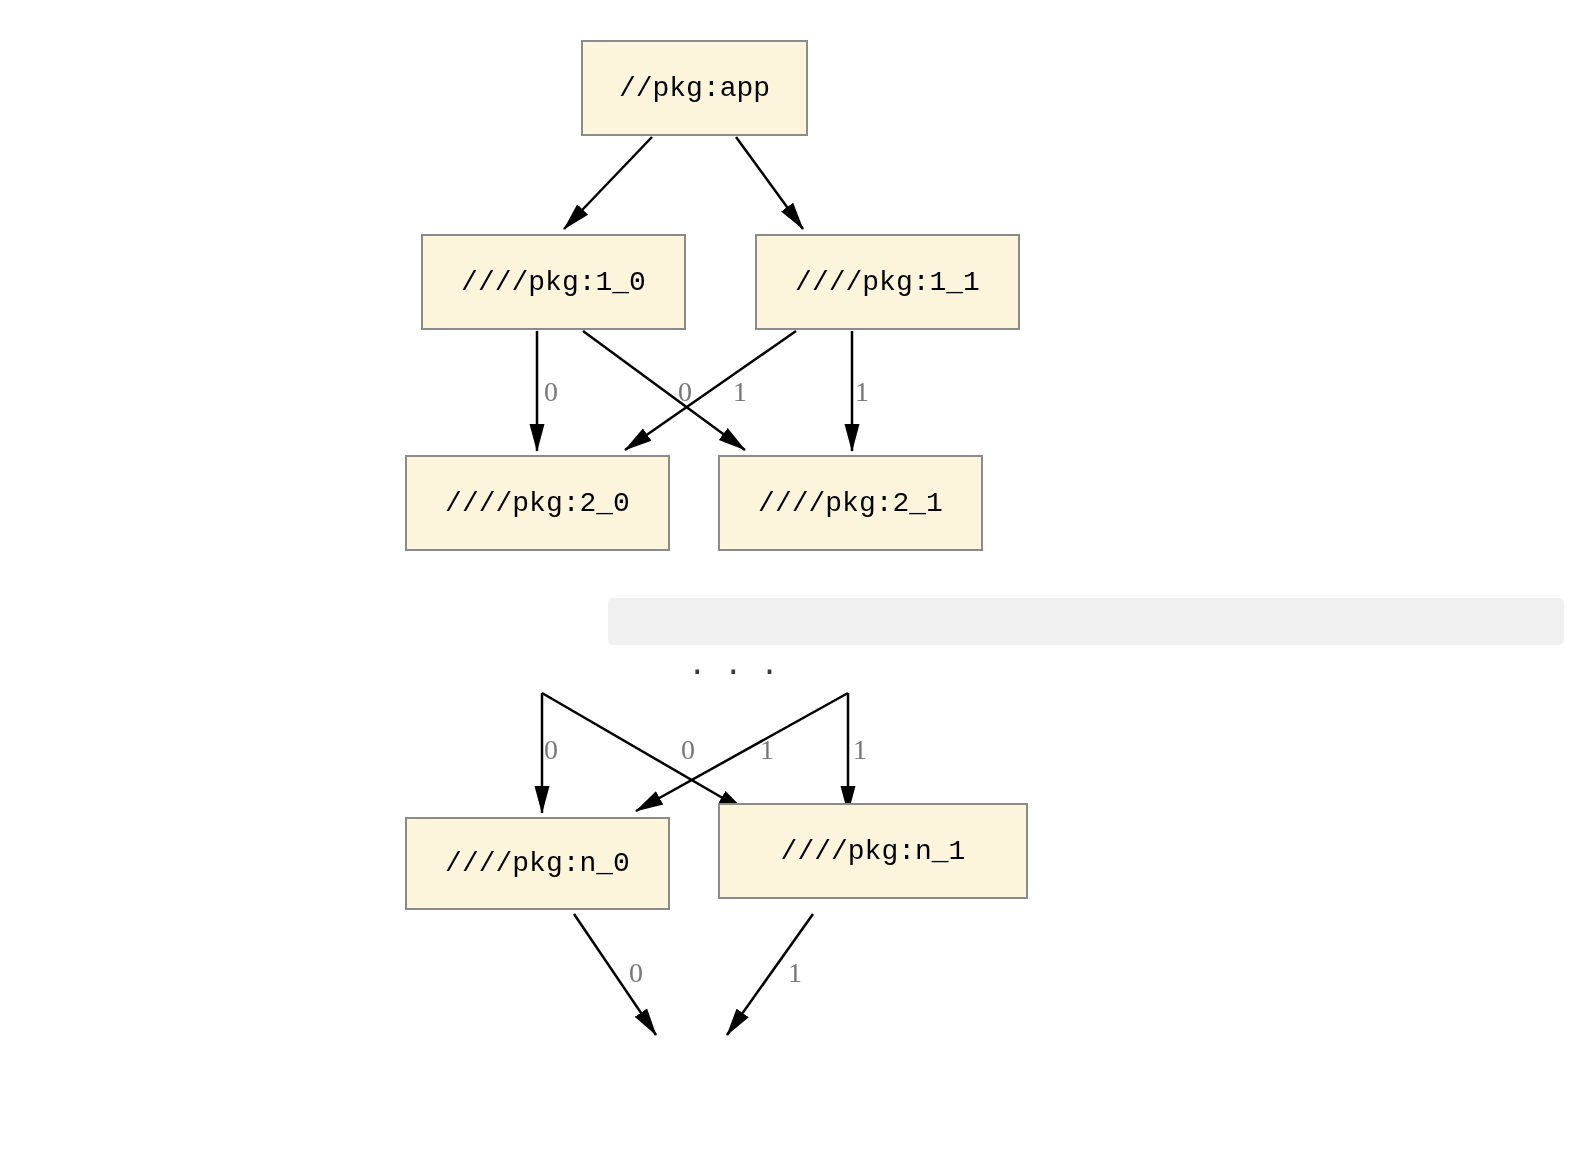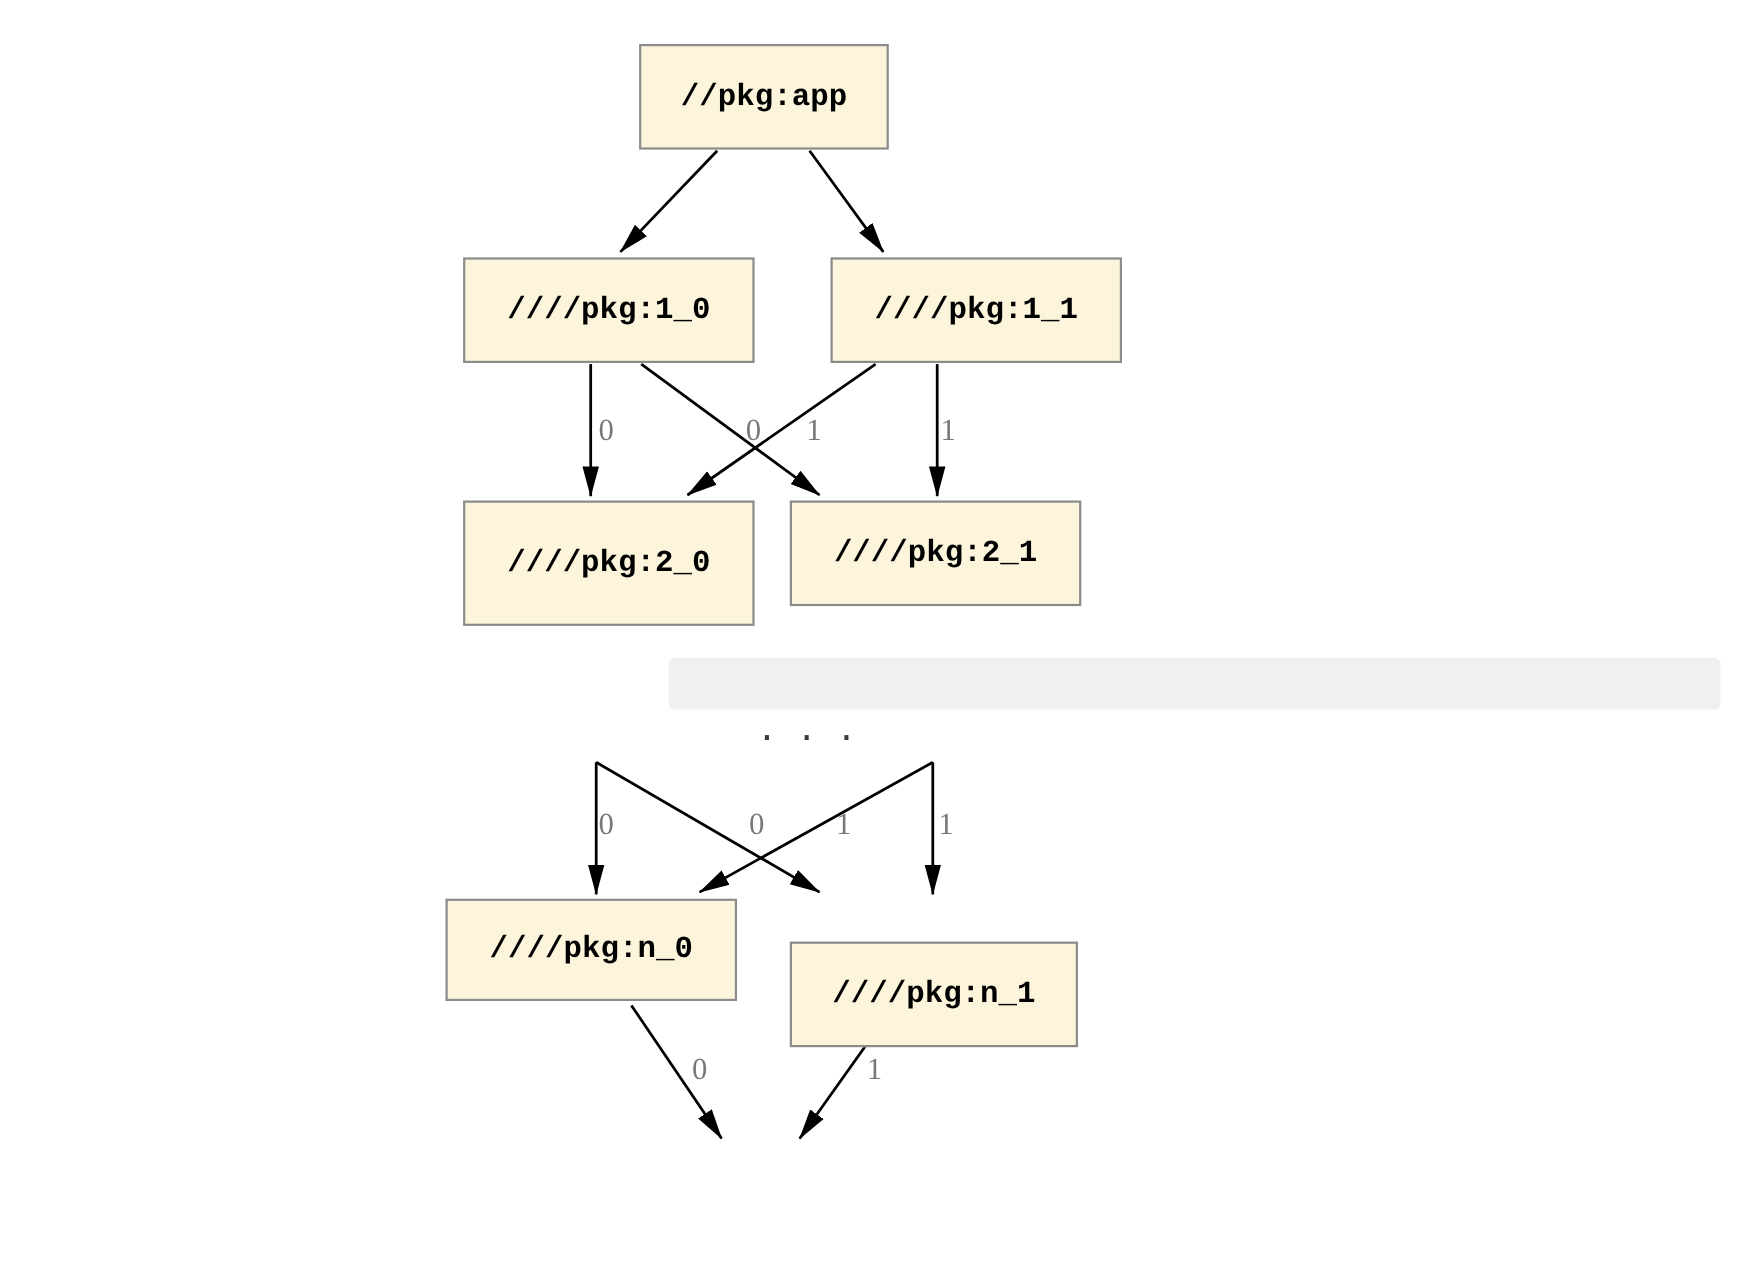--- a/index.html
+++ b/index.html
@@ -22,21 +22,21 @@
   .edges{position:absolute;left:0;top:0;width:1592px;height:1162px;}
   .edge{stroke:var(--edge-color);stroke-width:2.5;fill:none;}
   .arrowhead-shape{fill:var(--edge-color);}
   .node{
     position:absolute;
     box-sizing:border-box;
     background:var(--node-fill);
     border:2.5px solid var(--node-border);
     display:flex;align-items:center;justify-content:center;
     font-family:"Liberation Mono", monospace;
-    font-weight:bold;
+    font-weight:normal;
     font-size:28px;
     color:var(--node-text);
     white-space:pre;
   }
   .edge-label{
     position:absolute;
     transform:translate(-50%,-50%);
     font-family:"Liberation Serif", serif;
     font-size:28px;
     color:var(--edge-label-color);
@@ -86,37 +86,37 @@
   </div>
 
   <div class="node" style="left:405px;top:234px;width:265px;height:96px;margin-left:16px;">
     <span>////pkg:1_0</span>
   </div>
 
   <div class="node" style="left:718px;top:234px;width:265px;height:96px;margin-left:37px;">
     <span>////pkg:1_1</span>
   </div>
 
-  <div class="node" style="left:405px;top:455px;width:265px;height:114px;margin-left:16px;">
+  <div class="node" style="left:405px;top:455px;width:265px;height:96px;">
     <span>////pkg:2_0</span>
   </div>
 
   <div class="node" style="left:718px;top:455px;width:265px;height:96px;justify-content:center;">
     <span>////pkg:2_1</span>
   </div>
 
   <div class="ellipsis-bar">
     <span>. . .</span>
   </div>
 
   <div class="node" style="left:405px;top:817px;width:265px;height:93px;">
     <span>////pkg:n_0</span>
   </div>
 
-  <div class="node" style="left:718px;top:856px;width:262px;height:96px;">
+  <div class="node" style="left:718px;top:803px;width:310px;height:96px;">
     <span>////pkg:n_1</span>
   </div>
 
 
   <span class="edge-label" style="left:551px;top:392px;">0</span>
   <span class="edge-label" style="left:685px;top:392px;">0</span>
   <span class="edge-label" style="left:740px;top:392px;">1</span>
   <span class="edge-label" style="left:862px;top:392px;">1</span>
 
   <span class="edge-label" style="left:551px;top:750px;">0</span>

